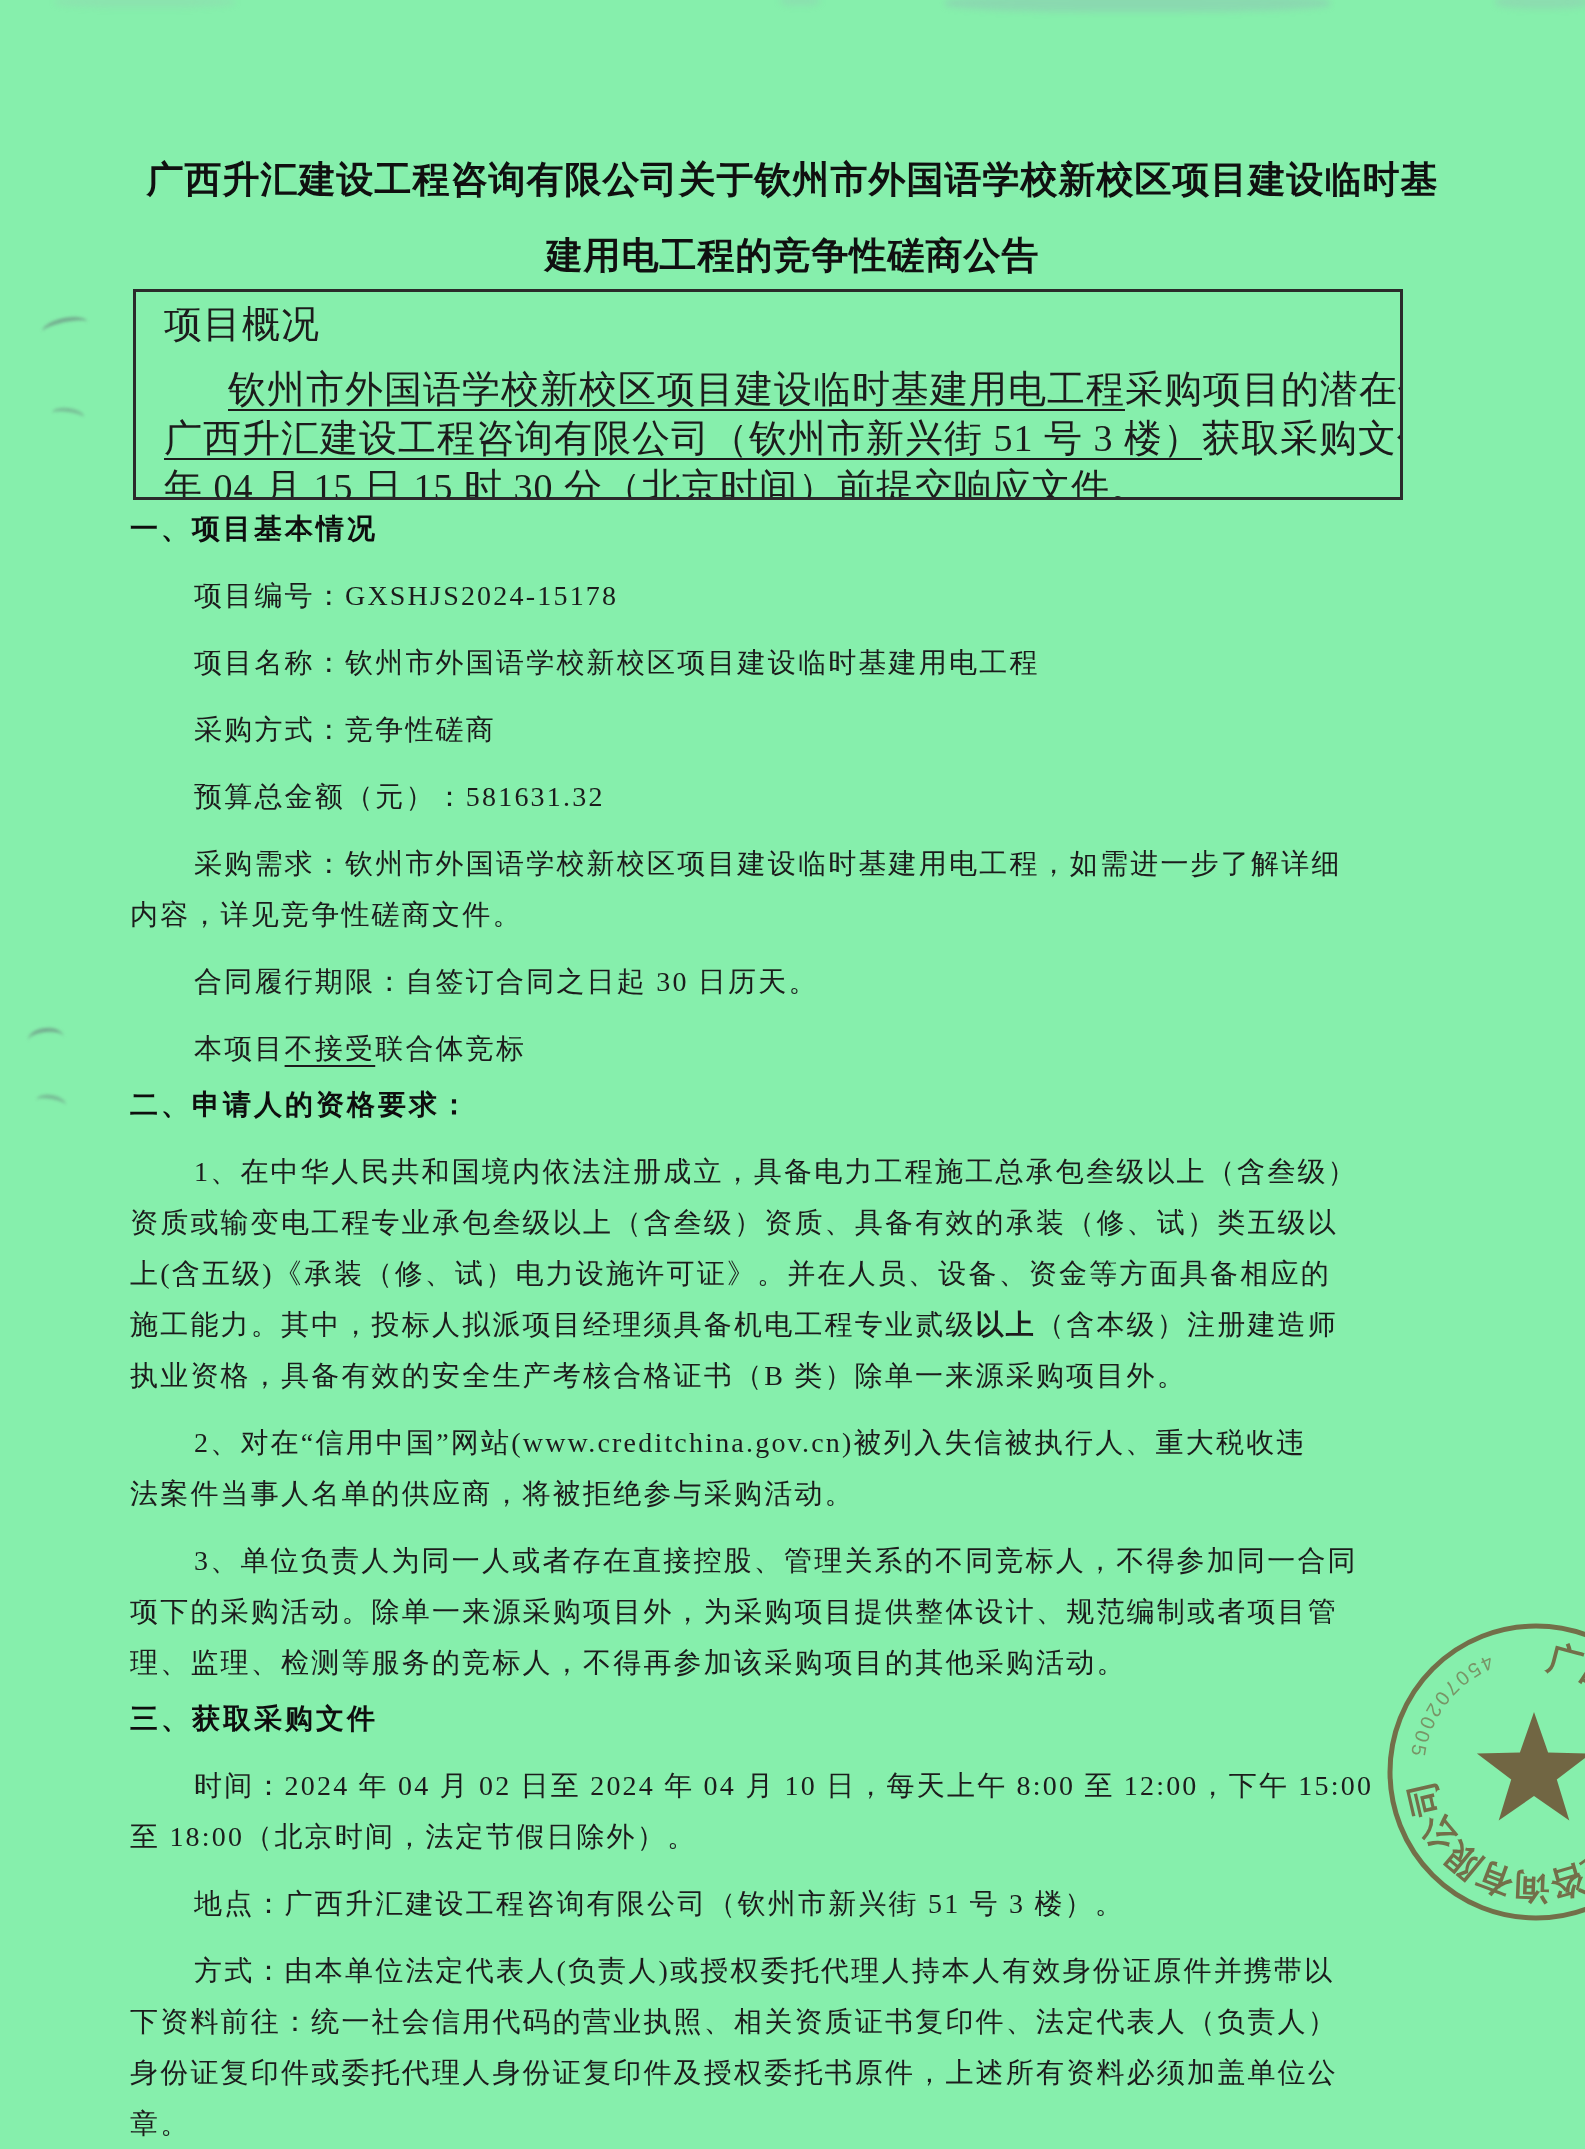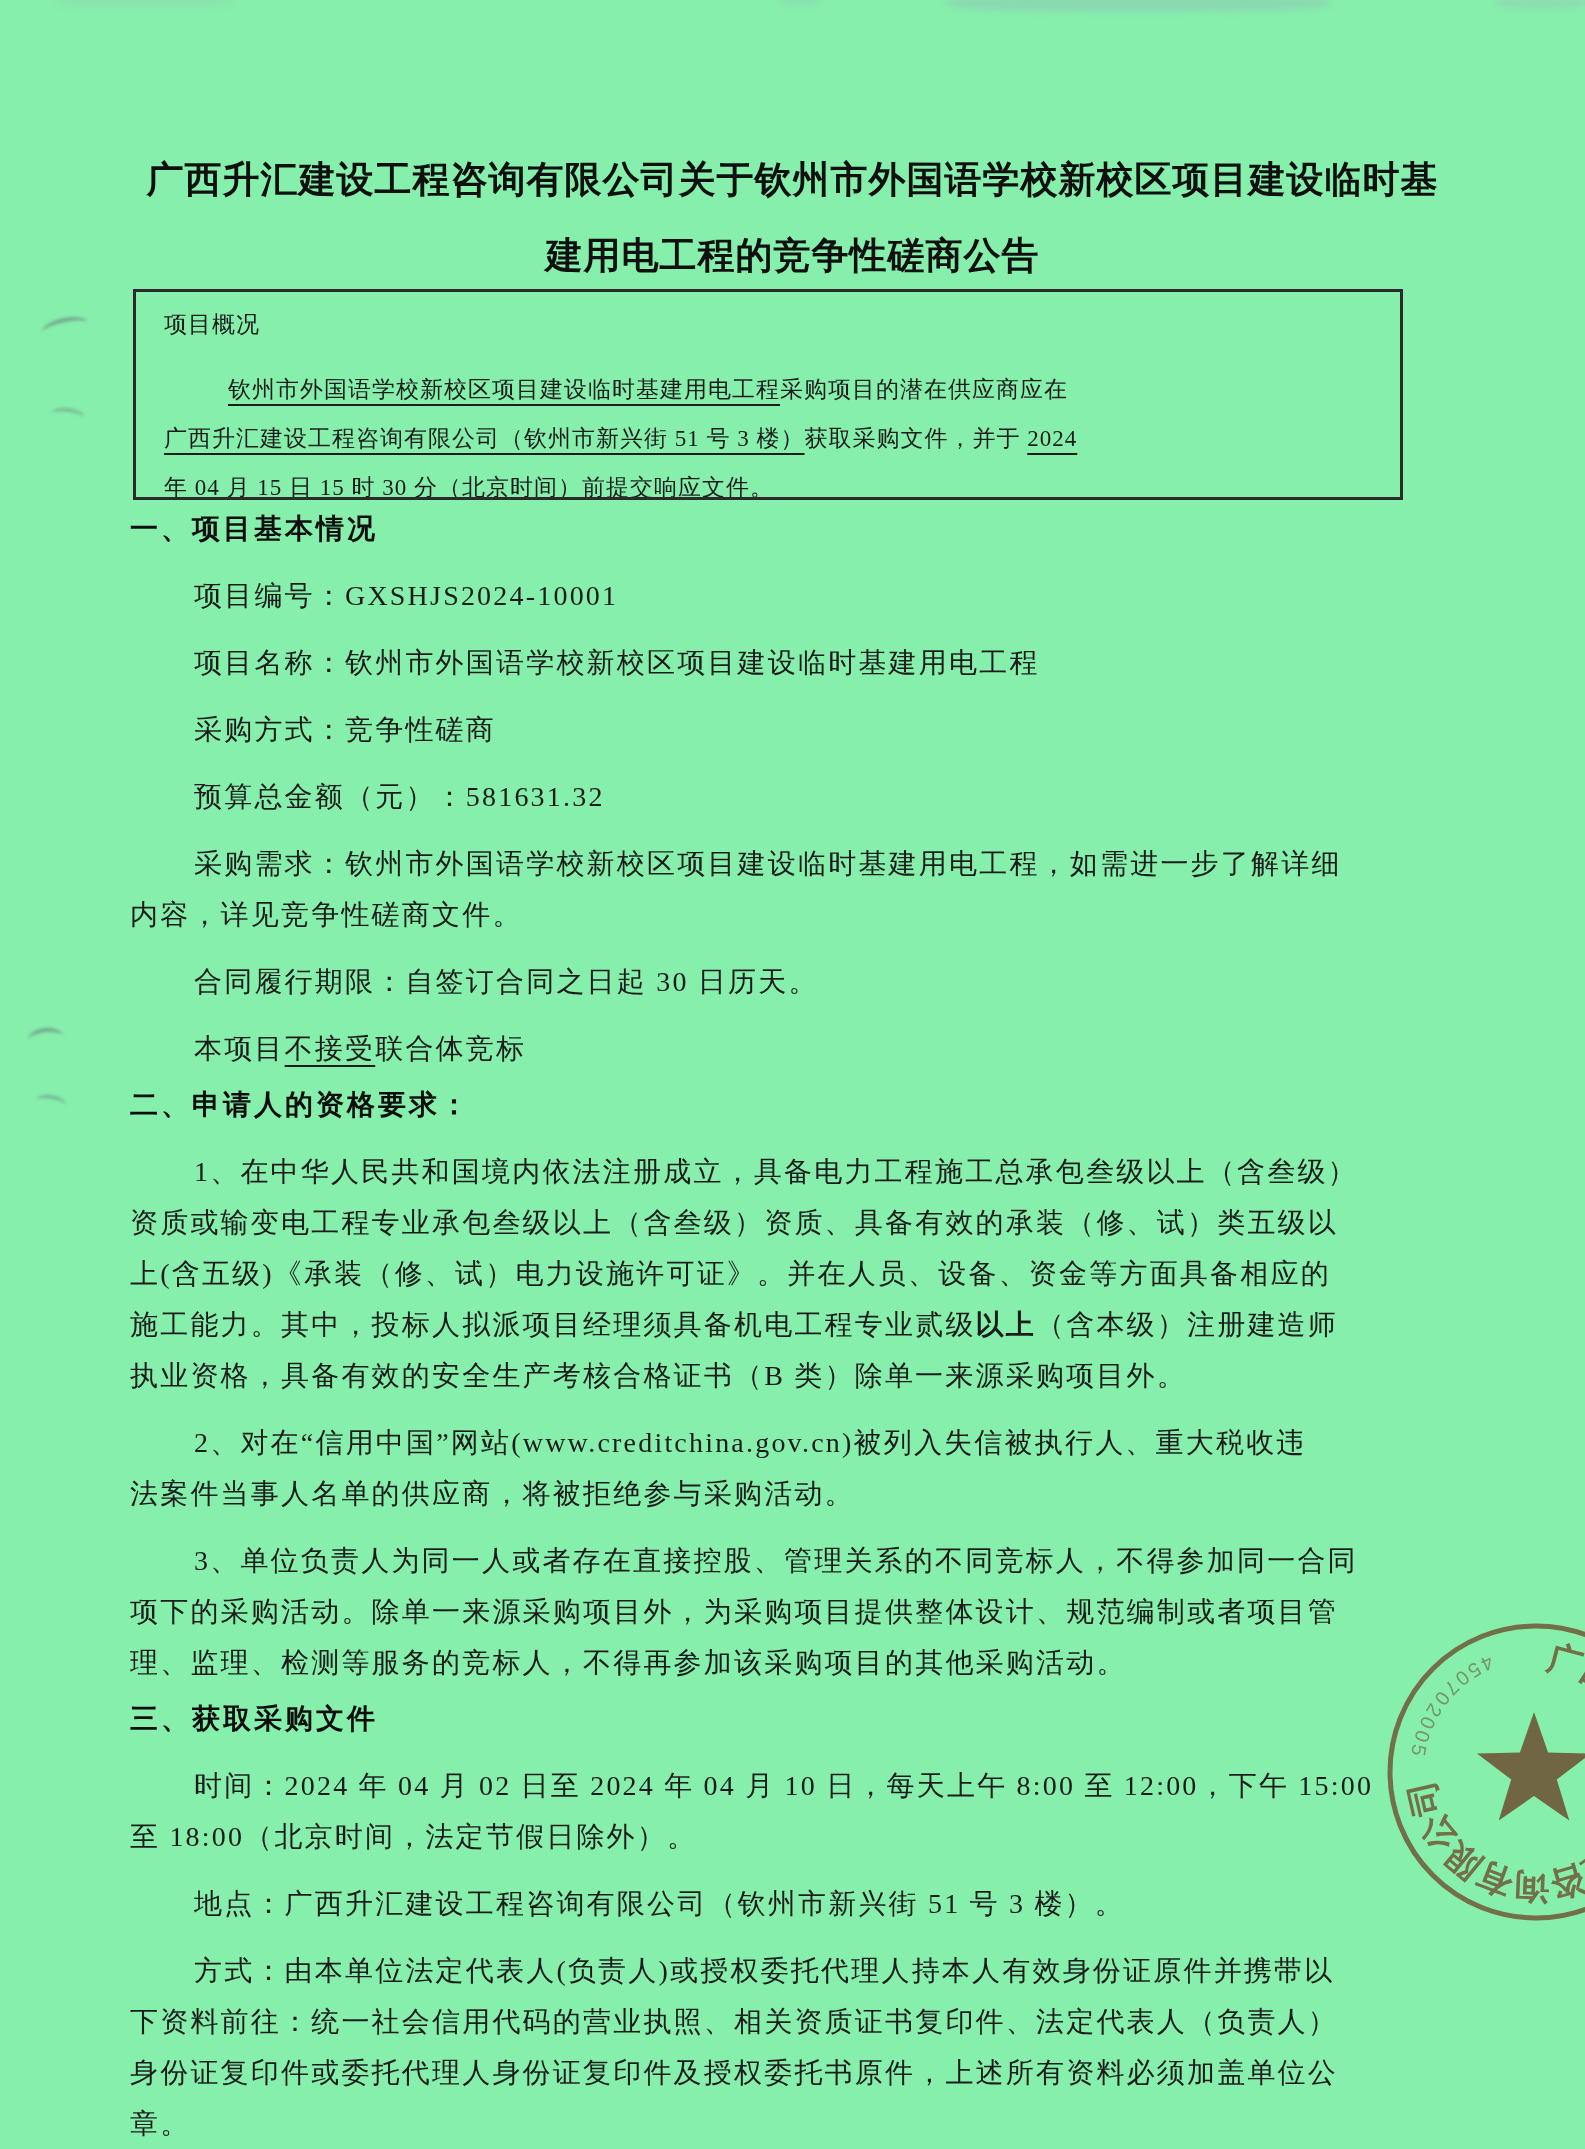--- a/index.html
+++ b/index.html
@@ -9,21 +9,21 @@
     background:#86efac; overflow:hidden;
     font-family:"Liberation Serif", serif; color:#1c1c1c;
   }
   .title {
     position:absolute; left:130px; top:142px; width:1325px;
     text-align:center; font-family:"Liberation Sans", sans-serif;
     font-weight:700; font-size:37px; line-height:76px; letter-spacing:1px; color:#101010;
   }
   .obox {
     position:absolute; left:133px; top:289px; width:1270px; height:211px;
-    border:3px solid #2b2b2b; padding:8px 16px 0 28px; font-size:23px; overflow:hidden;
+    border:3px solid #2b2b2b; padding:8px 16px 0 28px; font-size:38px; overflow:hidden;
   }
   .obox .line { line-height:49px; letter-spacing:1px; white-space:nowrap; }
   .body { position:absolute; left:130px; top:498px; width:1345px; font-size:28px; }
   .line { line-height:51px; letter-spacing:2.2px; white-space:nowrap; }
   .line.p { text-indent:64px;margin-top:16px; }
   .line.h {
     font-family:"Liberation Sans", sans-serif; font-weight:700;
     letter-spacing:3px; margin-top:5px; color:#0e0e0e;
   }
   .u { text-decoration:underline; text-underline-offset:7px; text-decoration-thickness:2px; }
@@ -62,21 +62,21 @@
     <div class="line">项目概况</div>
     <div>
         <div class="line p"><span class="u">钦州市外国语学校新校区项目建设临时基建用电工程</span><span>采购项目的潜在供应商应在</span></div>
         <div class="line"><span class="u">广西升汇建设工程咨询有限公司（钦州市新兴街 51 号 3 楼）</span><span>获取采购文件，并于 </span><span class="u">2024</span></div>
         <div class="line"><span class="u">年 04 月 15 日 15 时 30 分（北京时间）</span><span>前提交响应文件。</span></div>
       </div>
   </div>
 
   <div class="body">
       <div class="line h"><span>一、项目基本情况</span></div>
-      <div class="line p"><span>项目编号：GXSHJS2024-10001</span></div>
+      <div class="line p"><span>项目编号：GXSHJS2024-15178</span></div>
       <div class="line p"><span>项目名称：钦州市外国语学校新校区项目建设临时基建用电工程</span></div>
       <div class="line p"><span>采购方式：竞争性磋商</span></div>
       <div class="line p"><span>预算总金额（元）：581631.32</span></div>
       <div class="line p"><span>采购需求：钦州市外国语学校新校区项目建设临时基建用电工程，如需进一步了解详细</span></div>
       <div class="line"><span>内容，详见竞争性磋商文件。</span></div>
       <div class="line p"><span>合同履行期限：自签订合同之日起 30 日历天。</span></div>
       <div class="line p"><span>本项目</span><span class="u">不接受</span><span>联合体竞标</span></div>
       <div class="line h"><span>二、申请人的资格要求：</span></div>
       <div class="line p"><span>1、在中华人民共和国境内依法注册成立，具备电力工程施工总承包叁级以上（含叁级）</span></div>
       <div class="line"><span>资质或输变电工程专业承包叁级以上（含叁级）资质、具备有效的承装（修、试）类五级以</span></div>

